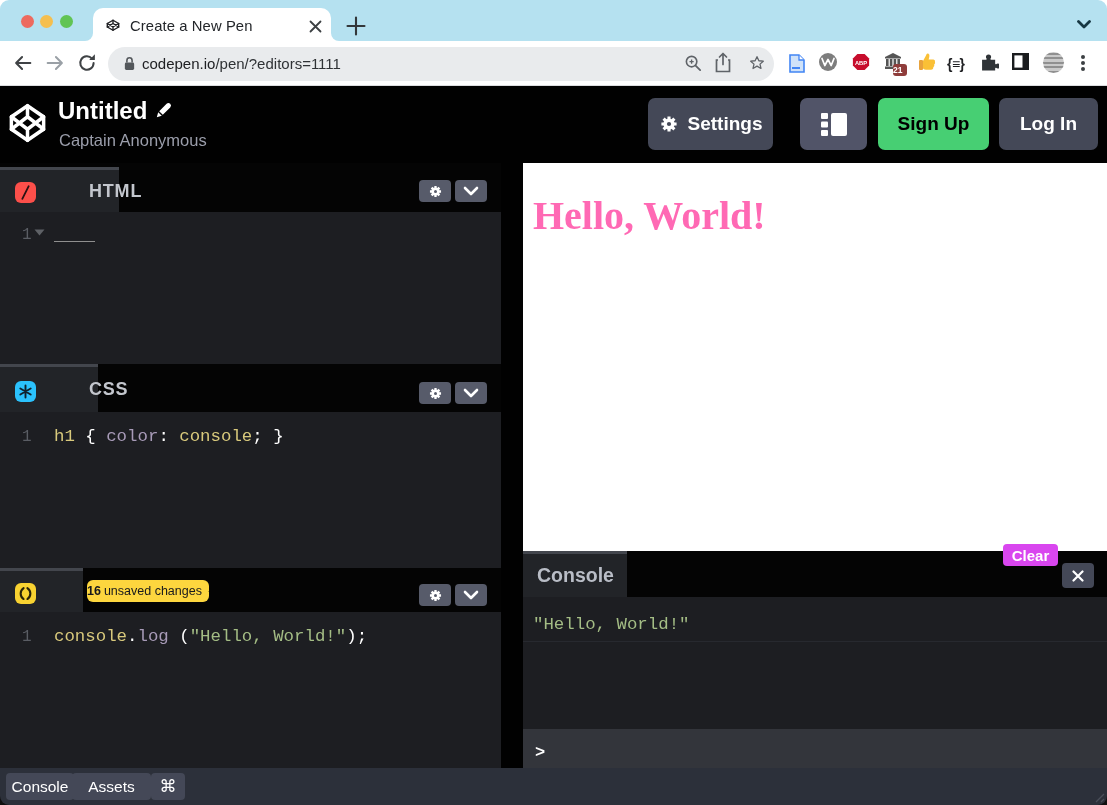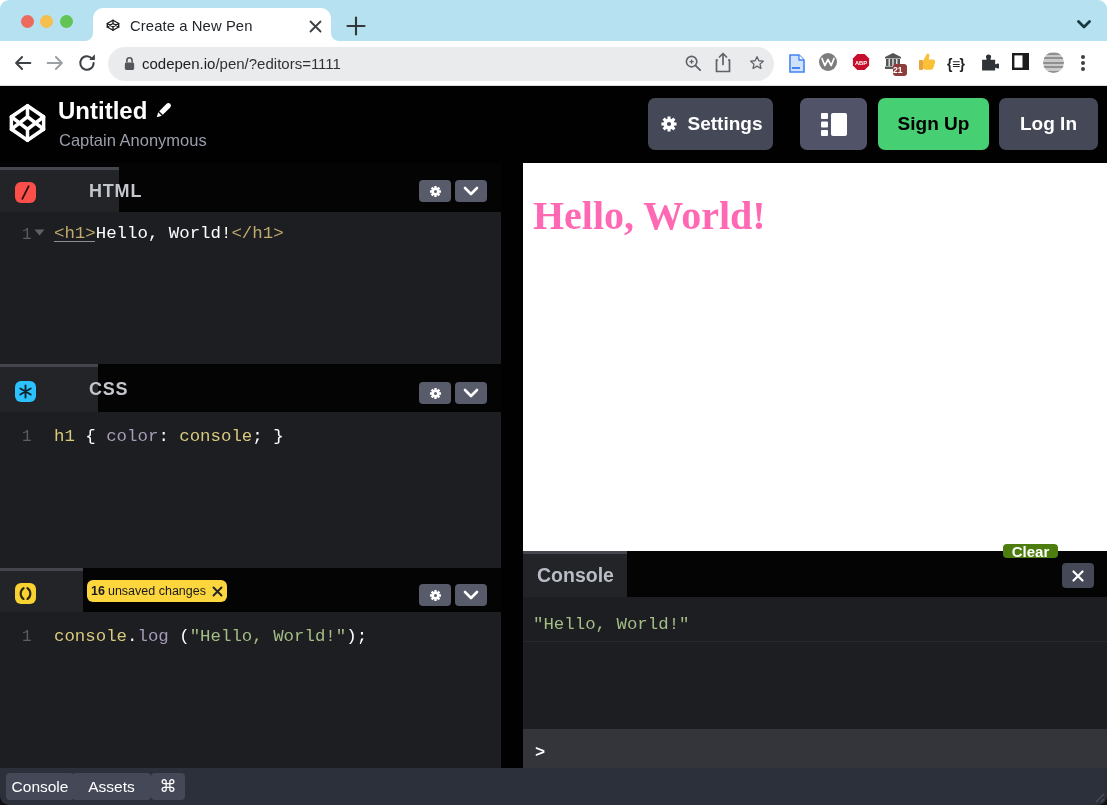--- a/index.html
+++ b/index.html
@@ -211,21 +211,20 @@
   <div class="minibtn" style="left:455px;top:180px">
     <svg width="16" height="10" viewBox="0 0 16 10">
         <path d="M2 2 L8 8 L14 2" fill="none" stroke="#fff" stroke-width="2.6" stroke-linecap="round" stroke-linejoin="round"></path>
       </svg>
   </div>
   <div class="lnum" style="left:22px;top:226px">1</div>
   <svg class="abs" style="left:34px;top:229px" width="11" height="7" viewBox="0 0 11 7">
       <path d="M0.5 0.5 H10.5 L5.5 6.5 Z" fill="#5e6166"></path>
     </svg>
   <div class="abs" style="left:54px;top:241px;width:41px;height:1px;background:#8f8f8f"></div>
-  <div class="code" style="left:54px;top:224px"><span class="tag">&lt;h1&gt;</span><span class="w">Hello, World!</span><span class="tag">&lt;/h1&gt;</span></div>
 
   
   <div class="abs boxhead" style="top:364px;height:48px"></div>
   <div class="tabbox" style="top:364px;height:48px;width:98px"></div>
   <div class="abs edicon" style="left:15px;top:381px;background:#2bc2fd">
     <svg width="21" height="21" viewBox="0 0 21 21">
       <g stroke="#10222e" stroke-width="1.9" stroke-linecap="round">
         <path d="M10.5 4.5 V16.5 M5.3 7.5 L15.7 13.5 M15.7 7.5 L5.3 13.5"></path>
       </g>
     </svg>
@@ -250,21 +249,21 @@
 
   
   <div class="abs boxhead" style="top:568px;height:44px"></div>
   <div class="tabbox" style="top:568px;height:44px;width:83px"></div>
   <div class="abs edicon" style="left:15px;top:583px;background:#f8d231">
     <svg width="21" height="21" viewBox="0 0 21 21">
       <path d="M8.6 5.0 A 6.6 6.6 0 0 0 8.6 16.0 M12.4 5.0 A 6.6 6.6 0 0 1 12.4 16.0" fill="none" stroke="#2a2408" stroke-width="2.1" stroke-linecap="round"></path>
     </svg>
   </div>
   <div class="edlabel" style="left:46px;top:583px">JS</div>
-  <div class="abs" style="left:87px;top:580px;width:140px;height:22px;border-radius:6px;background:#fdd63e;color:#17191d;font-size:12.5px;white-space:nowrap;display:flex;align-items:center;justify-content:center;gap:3px">
+  <div class="abs" style="left:87px;top:580px;width:122px;height:22px;border-radius:6px;background:#fdd63e;color:#17191d;font-size:12.5px;white-space:nowrap;display:flex;align-items:center;justify-content:center;gap:3px">
     <b>16</b>
       <span>unsaved changes</span>
       <svg width="11" height="11" viewBox="0 0 11 11" style="margin-left:3px">
         <path d="M1.5 1.5 L9.5 9.5 M9.5 1.5 L1.5 9.5" stroke="#23252b" stroke-width="1.9" stroke-linecap="round"></path>
       </svg>
   </div>
   <div class="minibtn" style="left:419px;top:584px">
     <svg width="15" height="15" viewBox="0 0 20 20">
       <g stroke="#fff" stroke-width="3.1">
           <path d="M10 2.6 V7 M10 13 V17.4 M2.6 10 H7 M13 10 H17.4 M4.8 4.8 L7.8 7.8 M12.2 12.2 L15.2 15.2 M15.2 4.8 L12.2 7.8 M7.8 12.2 L4.8 15.2"></path>
@@ -282,21 +281,21 @@
   <div class="code" style="left:54px;top:627px"><span class="gold">console</span><span class="w">.</span><span class="prop">log</span><span class="w"> (</span><span class="str">"Hello, World!"</span><span class="w">);</span></div>
 
   
   <div class="abs" id="preview"></div>
   <div id="ph1">Hello, World!</div>
 
   
   <div class="abs" id="conshead"></div>
   <div class="abs" id="constab"></div>
   <div class="abs" id="conslabel">Console</div>
-  <div class="abs" style="left:1003px;top:544px;width:55px;height:14px;border-radius:4px;background:#4d7c0f;color:#fff;font-size:15px;font-weight:bold;display:flex;align-items:center;justify-content:center">Clear</div>
+  <div class="abs" style="left:1003px;top:544px;width:55px;height:22px;border-radius:4px;background:#d946ef;color:#fff;font-size:15px;font-weight:bold;display:flex;align-items:center;justify-content:center">Clear</div>
   <div class="abs" style="left:1062px;top:563px;width:32px;height:25px;border-radius:4px;background:#444857;display:flex;align-items:center;justify-content:center">
     <svg width="12" height="12" viewBox="0 0 12 12">
         <path d="M1.5 1.5 L10.5 10.5 M10.5 1.5 L1.5 10.5" stroke="#fff" stroke-width="2.2" stroke-linecap="round"></path>
       </svg>
   </div>
   <div class="abs" id="consbody"></div>
   <div class="code str" style="left:533px;top:615px">"Hello, World!"</div>
   <div class="abs" style="left:523px;top:641px;width:584px;height:1px;background:#27292f"></div>
   <div class="abs" id="consinput"></div>
   <div class="abs" style="left:535px;top:743px;font-family:'Liberation Mono',monospace;font-weight:bold;font-size:17px;color:#fff">&gt;</div>

